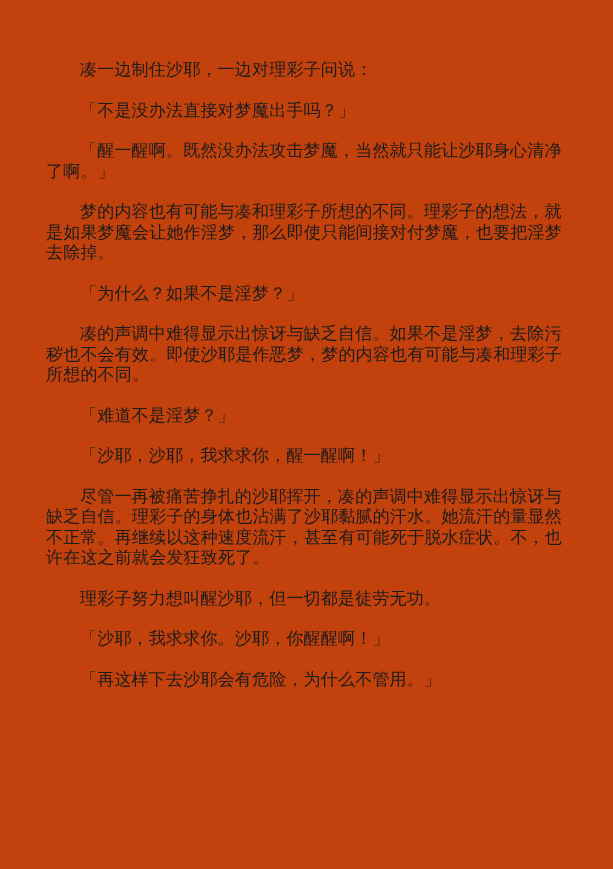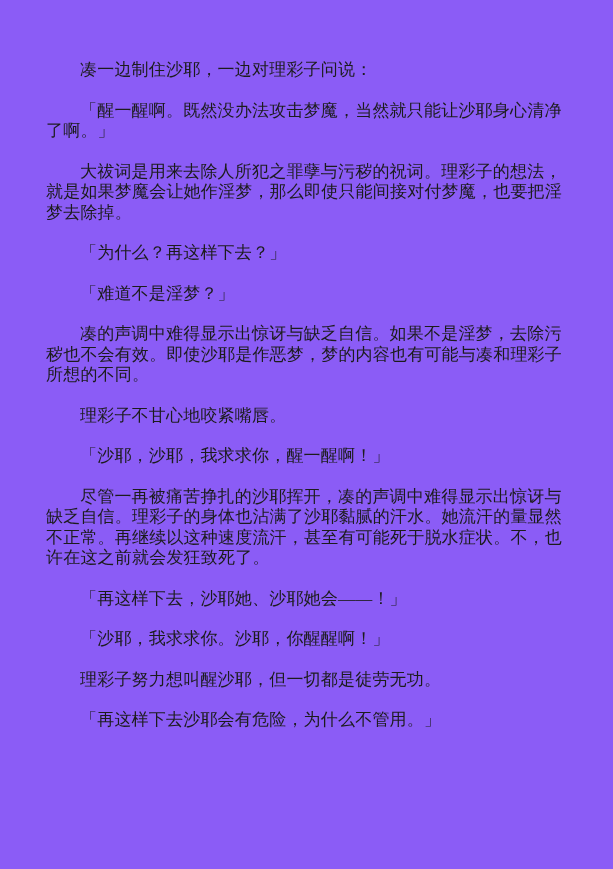--- a/index.html
+++ b/index.html
@@ -27,27 +27,26 @@
     line-height: 20.5px;
     text-indent: 2em;
     letter-spacing: 0.2px;
     word-break: break-all;
     text-align: left;
   }
 </style>
 </head>
 <body>
 
-<div class="page" style="background: #8b5cf6; color: rgb(28, 28, 28);">
+<div class="page" style="background: #c2410c; color: rgb(28, 28, 28);">
   <p>凑一边制住沙耶，一边对理彩子问说：</p>
+  <p>「不是没办法直接对梦魔出手吗？」</p>
   <p>「醒一醒啊。既然没办法攻击梦魔，当然就只能让沙耶身心清净了啊。」</p>
-  <p>大祓词是用来去除人所犯之罪孽与污秽的祝词。理彩子的想法，就是如果梦魔会让她作淫梦，那么即使只能间接对付梦魔，也要把淫梦去除掉。</p>
-  <p>「为什么？再这样下去？」</p>
+  <p>梦的内容也有可能与凑和理彩子所想的不同。理彩子的想法，就是如果梦魔会让她作淫梦，那么即使只能间接对付梦魔，也要把淫梦去除掉。</p>
+  <p>「为什么？如果不是淫梦？」</p>
+  <p>凑的声调中难得显示出惊讶与缺乏自信。如果不是淫梦，去除污秽也不会有效。即使沙耶是作恶梦，梦的内容也有可能与凑和理彩子所想的不同。</p>
   <p>「难道不是淫梦？」</p>
-  <p>凑的声调中难得显示出惊讶与缺乏自信。如果不是淫梦，去除污秽也不会有效。即使沙耶是作恶梦，梦的内容也有可能与凑和理彩子所想的不同。</p>
-  <p>理彩子不甘心地咬紧嘴唇。</p>
   <p>「沙耶，沙耶，我求求你，醒一醒啊！」</p>
   <p>尽管一再被痛苦挣扎的沙耶挥开，凑的声调中难得显示出惊讶与缺乏自信。理彩子的身体也沾满了沙耶黏腻的汗水。她流汗的量显然不正常。再继续以这种速度流汗，甚至有可能死于脱水症状。不，也许在这之前就会发狂致死了。</p>
-  <p>「再这样下去，沙耶她、沙耶她会——！」</p>
+  <p>理彩子努力想叫醒沙耶，但一切都是徒劳无功。</p>
   <p>「沙耶，我求求你。沙耶，你醒醒啊！」</p>
-  <p>理彩子努力想叫醒沙耶，但一切都是徒劳无功。</p>
   <p>「再这样下去沙耶会有危险，为什么不管用。」</p>
 </div>
 
 </body></html>

